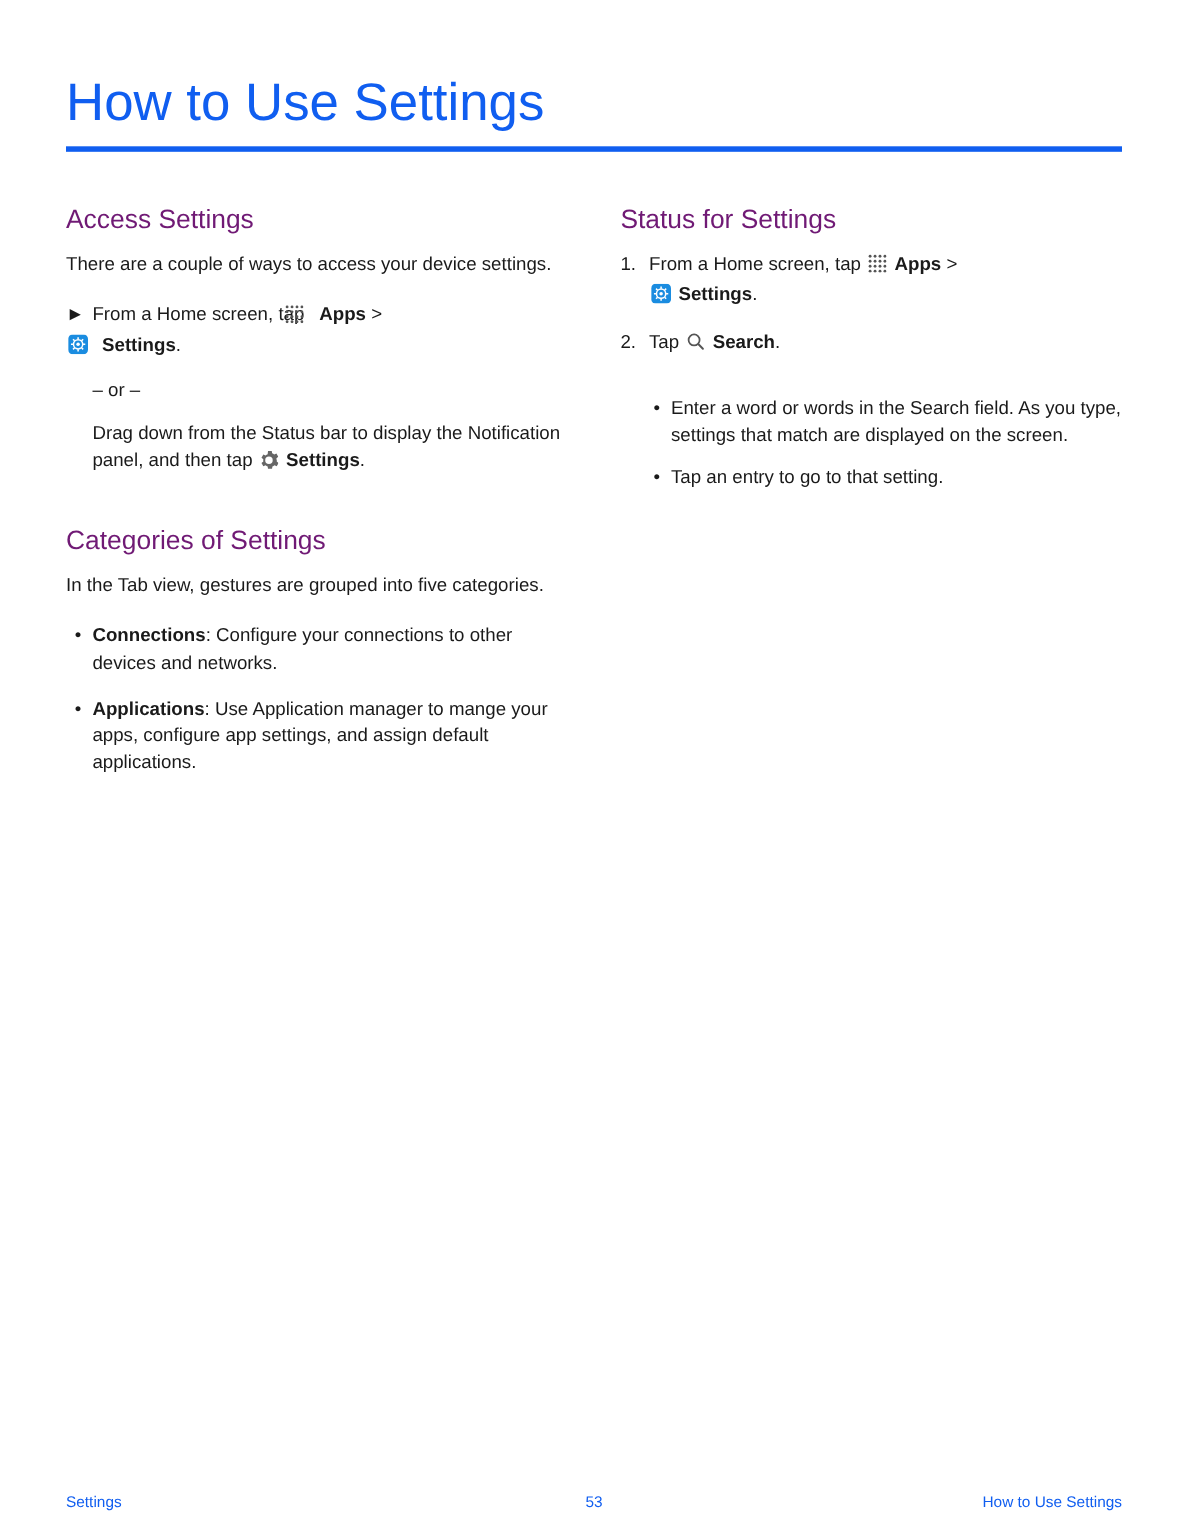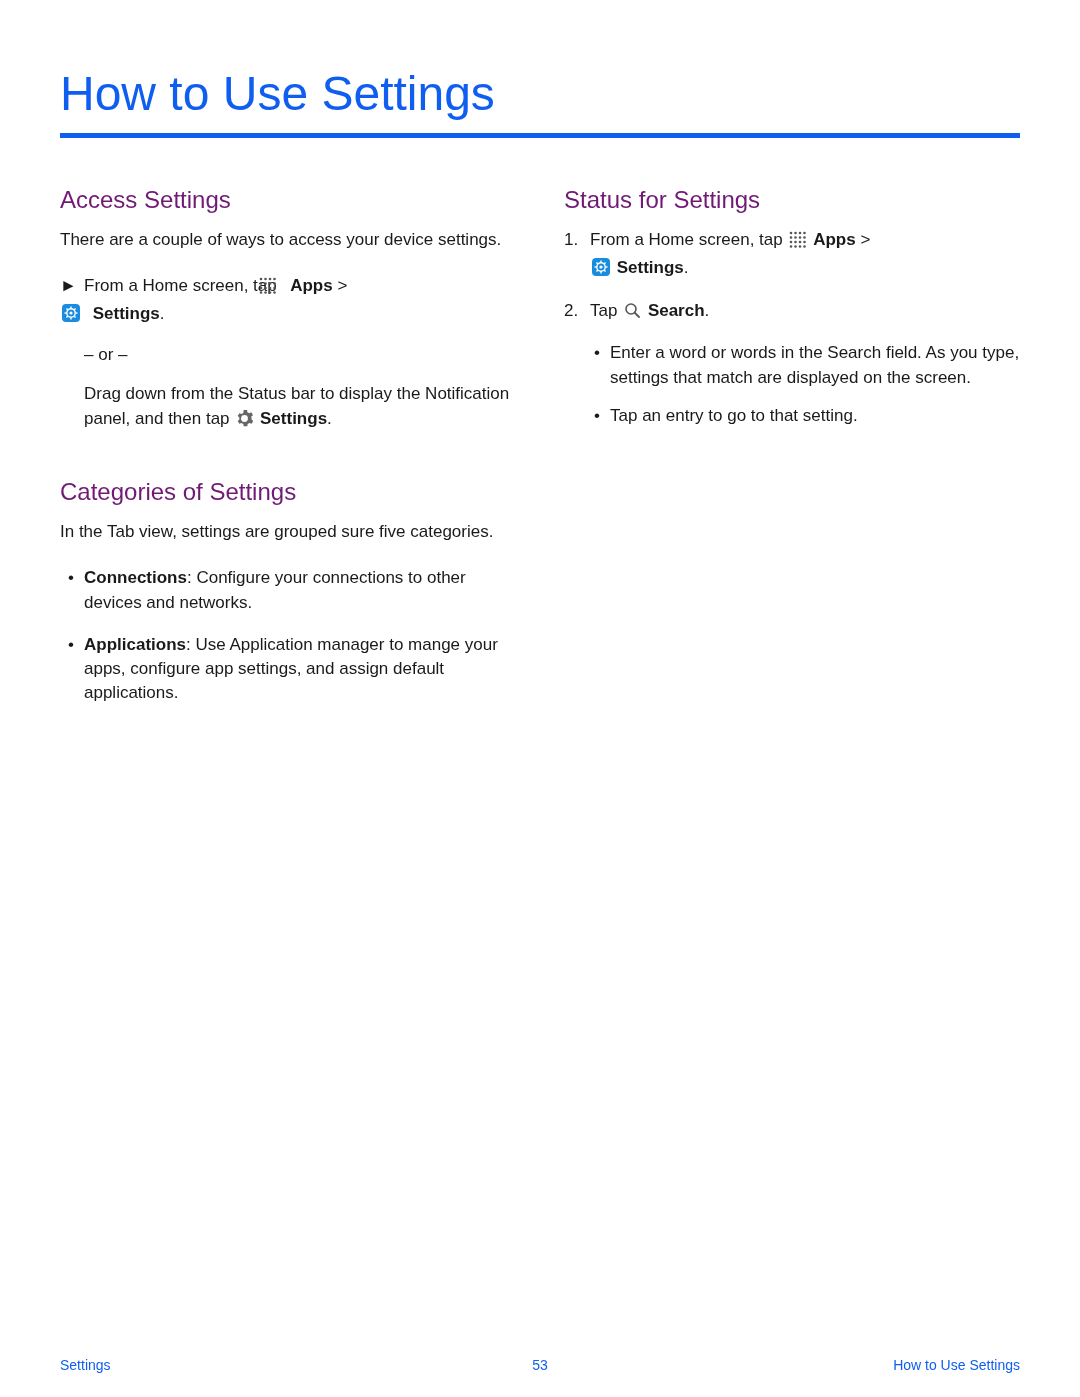--- a/index.html
+++ b/index.html
@@ -97,21 +97,21 @@
     position: relative;
     margin-bottom: 16px;
   }
   ol.numbered > li::before {
     content: counter(step) ".";
     position: absolute;
     left: 0;
   }
   ul.subbullets {
     list-style: none;
-    margin-top: 14px;
+    margin-top: 32px;
   }
   ul.subbullets > li {
     padding-left: 20px;
     text-indent: -16px;
     margin-bottom: 14px;
   }
   ul.subbullets > li::before {
     content: "•";
     display: inline-block;
     width: 16px;
@@ -181,21 +181,21 @@
       </div>
       <div class="sub-indent">– or –</div>
       <div class="sub-indent">
         <span>Drag down from the Status bar to display the Notification panel, and then tap </span><span class="icon"><svg width="17" height="17" viewBox="0 0 20 20">
               <path fill="#666" d="M10 6a4 4 0 100 8 4 4 0 000-8zm8.4 4c0 .5 0 .9-.1 1.3l2 1.6-2 3.4-2.4-1c-.7.5-1.4.9-2.2 1.2l-.4 2.5H9l-.4-2.5c-.8-.3-1.6-.7-2.2-1.2l-2.4 1-2-3.4 2-1.6c-.1-.4-.1-.8-.1-1.3 0-.5 0-.9.1-1.3l-2-1.6 2-3.4 2.4 1c.7-.5 1.4-.9 2.2-1.2L9 0h4l.4 2.5c.8.3 1.6.7 2.2 1.2l2.4-1 2 3.4-2 1.6c.1.4.1.8.1 1.3z"></path>
             </svg></span> <span class="bold">Settings</span><span>.</span>
       </div>
     </div>
 
     <h2 class="section">Categories of Settings</h2>
-    <p class="intro">In the Tab view, settings are grouped sure five categories.</p>
+    <p class="intro">In the Tab view, gestures are grouped into five categories.</p>
     <ul class="bullets">
       <li><span class="bold">Connections</span><span>: Configure your connections to other devices and networks.</span></li>
       <li><span class="bold">Applications</span><span>: Use Application manager to mange your apps, configure app settings, and assign default applications.</span></li>
     </ul>
   </div>
 
   <div class="col">
     <h2 class="section">Status for Settings</h2>
 
     <ol class="numbered">

